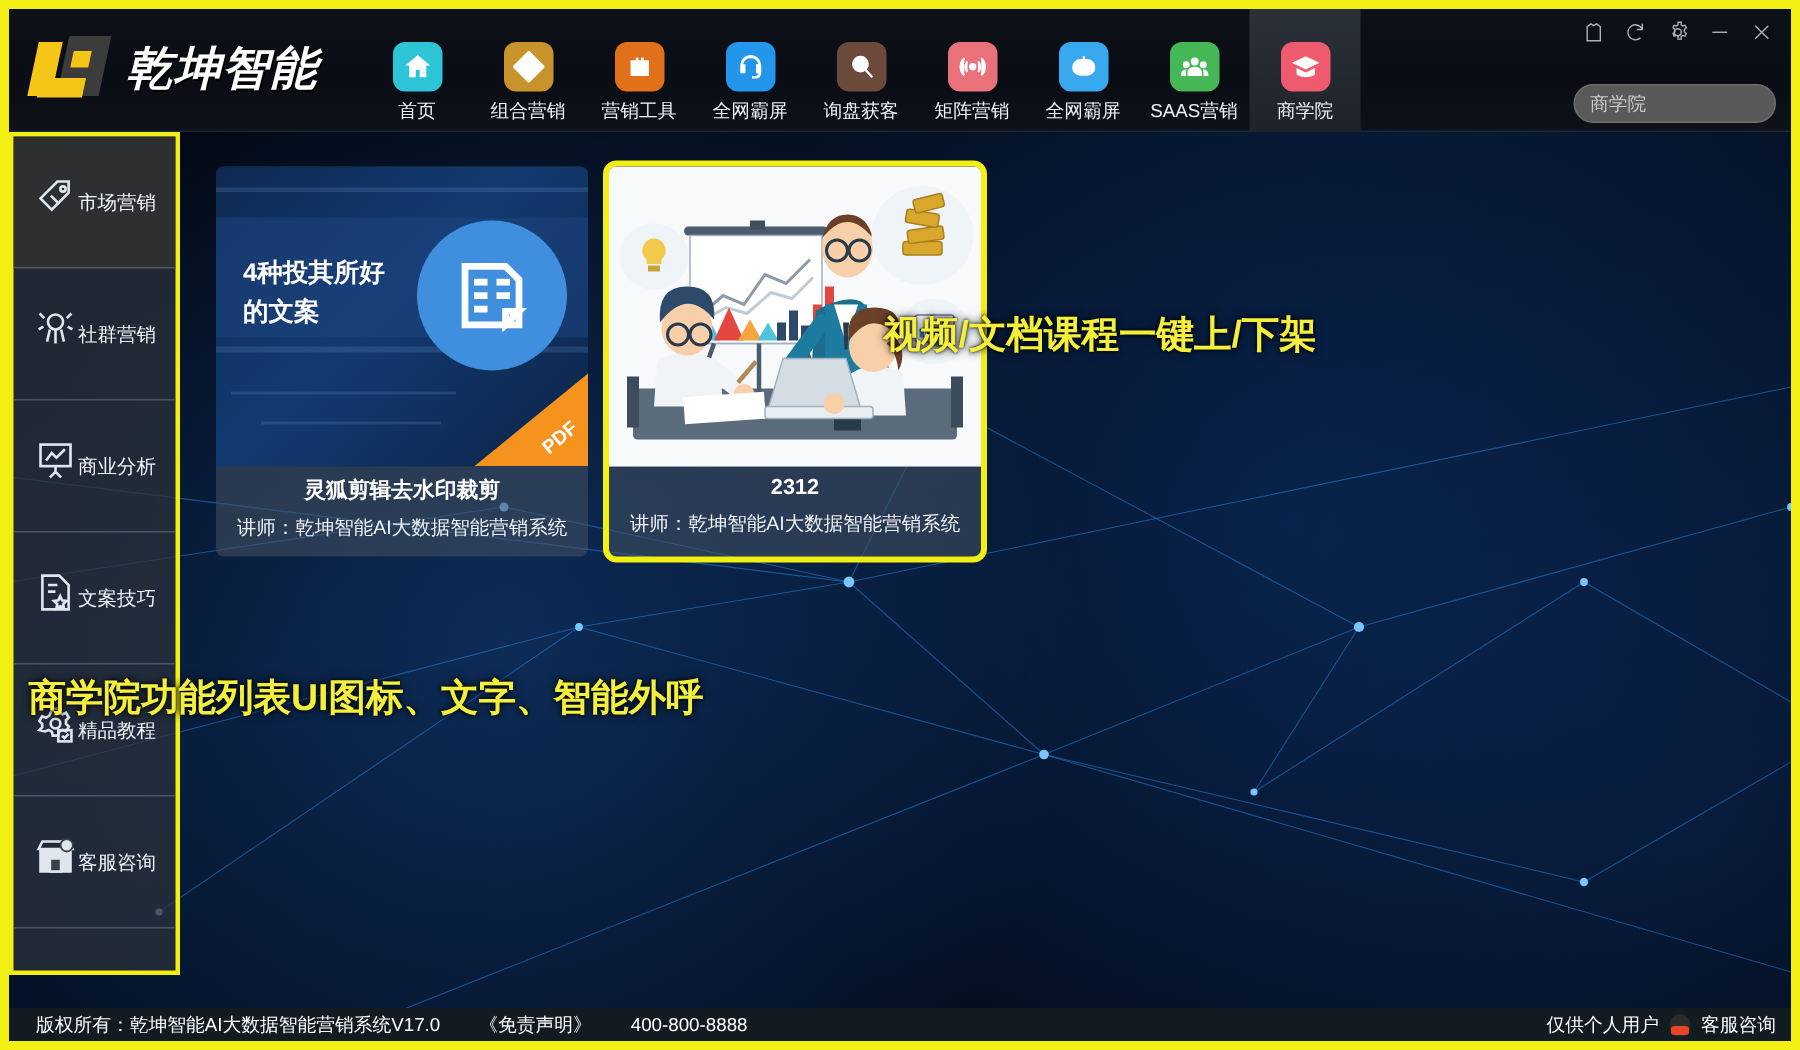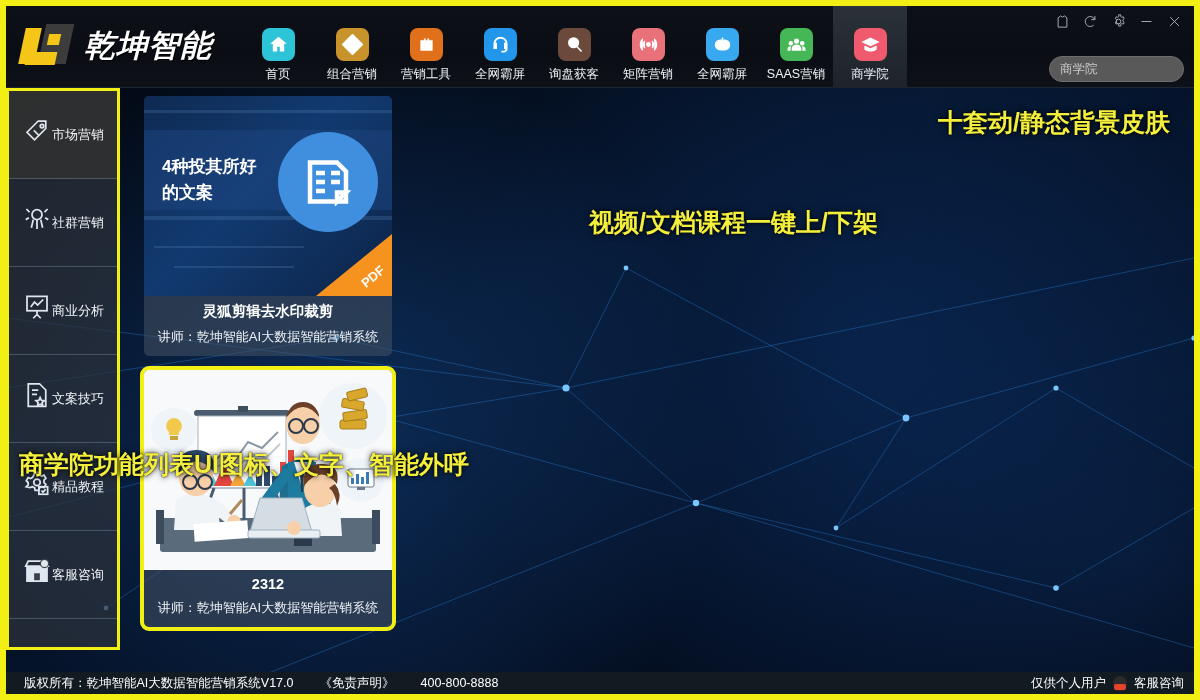--- a/index.html
+++ b/index.html
@@ -104,21 +104,21 @@
     justify-content:center; cursor:pointer;
     border-bottom:1px solid rgba(150,165,185,.35);
     position:relative;
   }
   .side-item.active { background:rgba(48,48,48,.92); }
   .side-item .sico { height:34px; display:flex; align-items:center; margin-bottom:7px; }
   .side-item .sico svg { width:30px; height:30px; stroke:#dfe6ee; fill:none; stroke-width:1.4; }
   .side-label { color:#f0f4f8; font-size:13px; white-space:nowrap; }
 
   
-  #cards { position:absolute; left:138px; top:8px; display:flex; gap:14px;flex-direction:column; }
+  #cards { position:absolute; left:138px; top:23px; display:flex; gap:14px; }
   .card {
     width:248px; background:rgba(70,82,98,.55); border-radius:5px;
     overflow:hidden; cursor:pointer;
   }
   .card.selected { outline:4px solid #f2ef15; }
   .card .thumb { position:relative; height:200px; overflow:hidden; }
   .card .cap { padding:6px 4px 10px; text-align:center; }
   .card .cap .t1 { color:#fff; font-size:14.5px; font-weight:bold; margin-bottom:7px; }
   .card .cap .t2 { color:#eef2f7; font-size:13px; }
 
@@ -551,21 +551,20 @@
           </svg>
         </div>
         <div class="cap">
           <div class="t1">2312</div>
           <div class="t2">讲师：乾坤智能AI大数据智能营销系统</div>
         </div>
       </div>
 
     </div>
 
-    <div class="anno" id="anno-skins">十套动/静态背景皮肤</div>
     <div class="anno" id="anno-course">视频/文档课程一键上/下架</div>
     <div class="anno" id="anno-list">商学院功能列表UI图标、文字、智能外呼</div>
 
   </div>
 
   <div id="footer">
     <div class="fleft">
       <span>版权所有：乾坤智能AI大数据智能营销系统V17.0</span>
       <span>《免责声明》</span>
       <span>400-800-8888</span>

